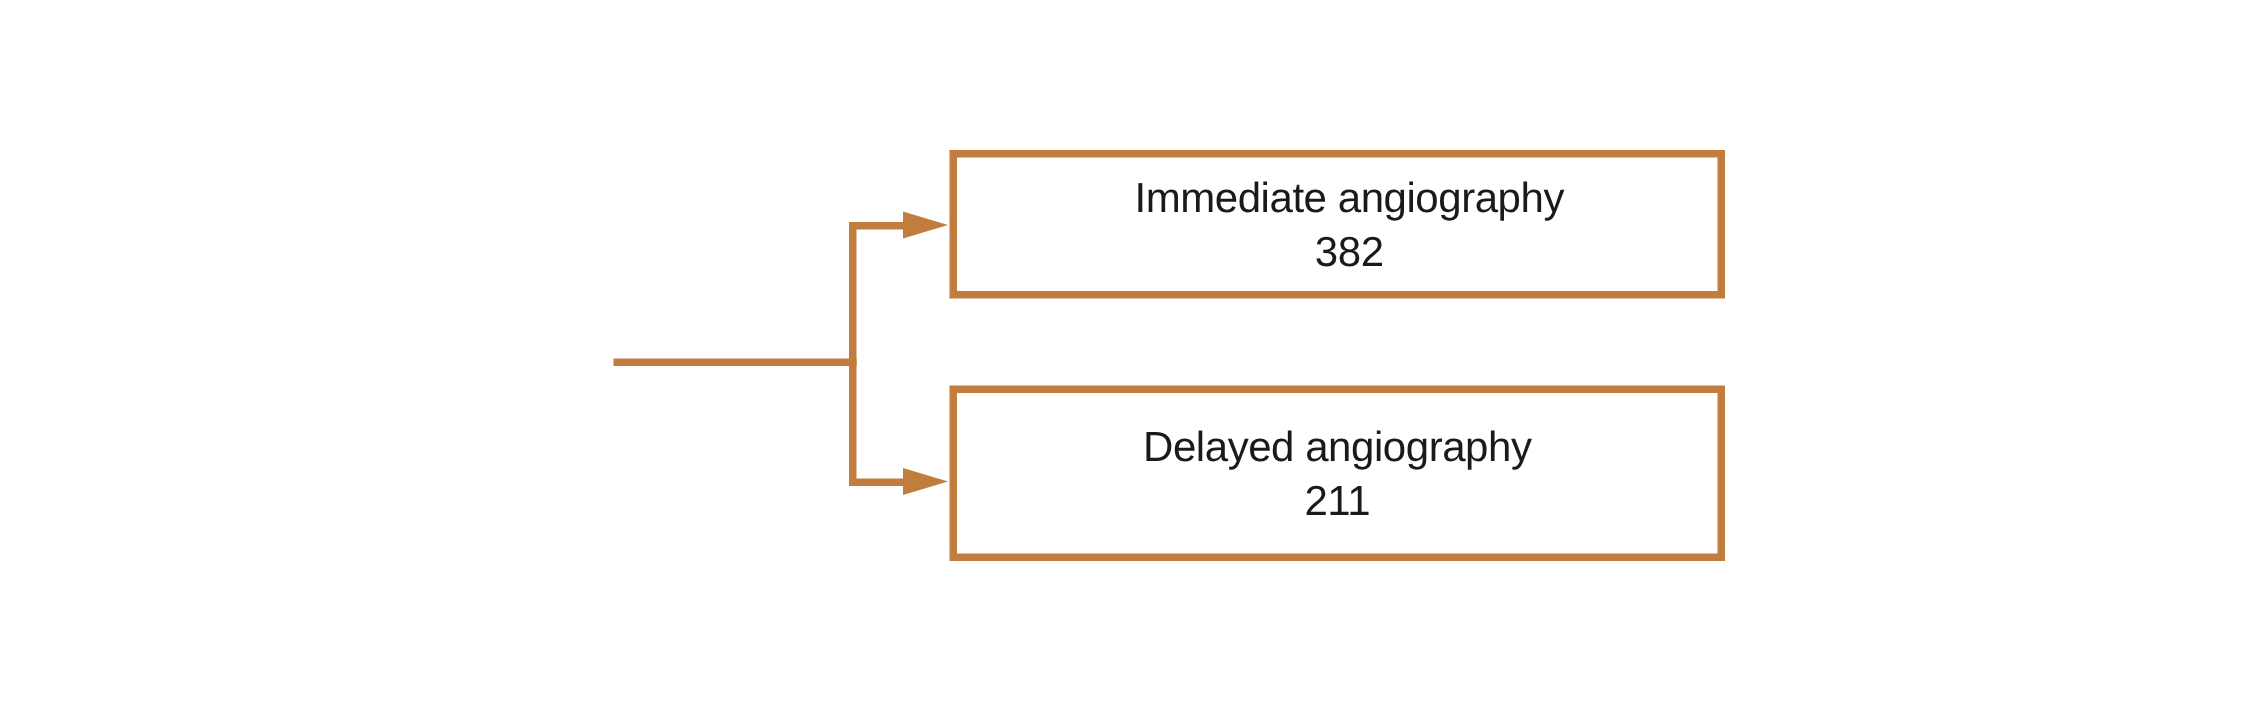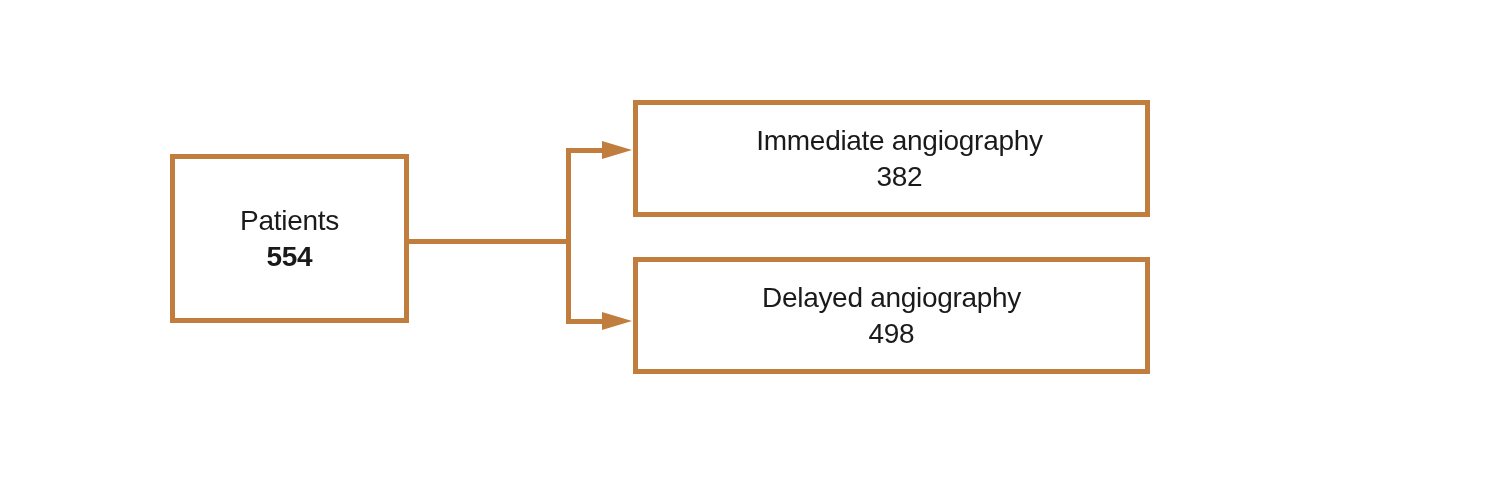--- a/index.html
+++ b/index.html
@@ -36,21 +36,21 @@
   .root-box {
     left: 170px;
     top: 154px;
     width: 239px;
     height: 169px;
   }
   .branch-box-top {
     left: 633px;
     top: 100px;
     width: 517px;
-    height: 117px;
+    height: 99px;
     padding-left: 16px;
   }
   .branch-box-bottom {
     left: 633px;
     top: 257px;
     width: 517px;
     height: 117px;
     align-items: center;
   }
   .box-value-bold {
@@ -99,35 +99,31 @@
   .arrowhead-bottom {
     left: 602px;
     top: 312px;
   }
 </style>
 </head>
 <body>
 
 <div class="canvas">
 
-  <div class="box root-box">
-    <div>Patients</div>
-    <div class="box-value-bold">554</div>
-  </div>
 
   <div class="line line-main-h"></div>
   <div class="line line-v"></div>
   <div class="line line-branch-top"></div>
   <div class="line line-branch-bottom"></div>
   <div class="arrowhead arrowhead-top"></div>
   <div class="arrowhead arrowhead-bottom"></div>
 
   <div class="box branch-box-top">
     <div>Immediate angiography</div>
     <div>382</div>
   </div>
 
   <div class="box branch-box-bottom">
     <div>Delayed angiography</div>
-    <div>498</div>
+    <div>211</div>
   </div>
 
 </div>
 
 </body></html>

